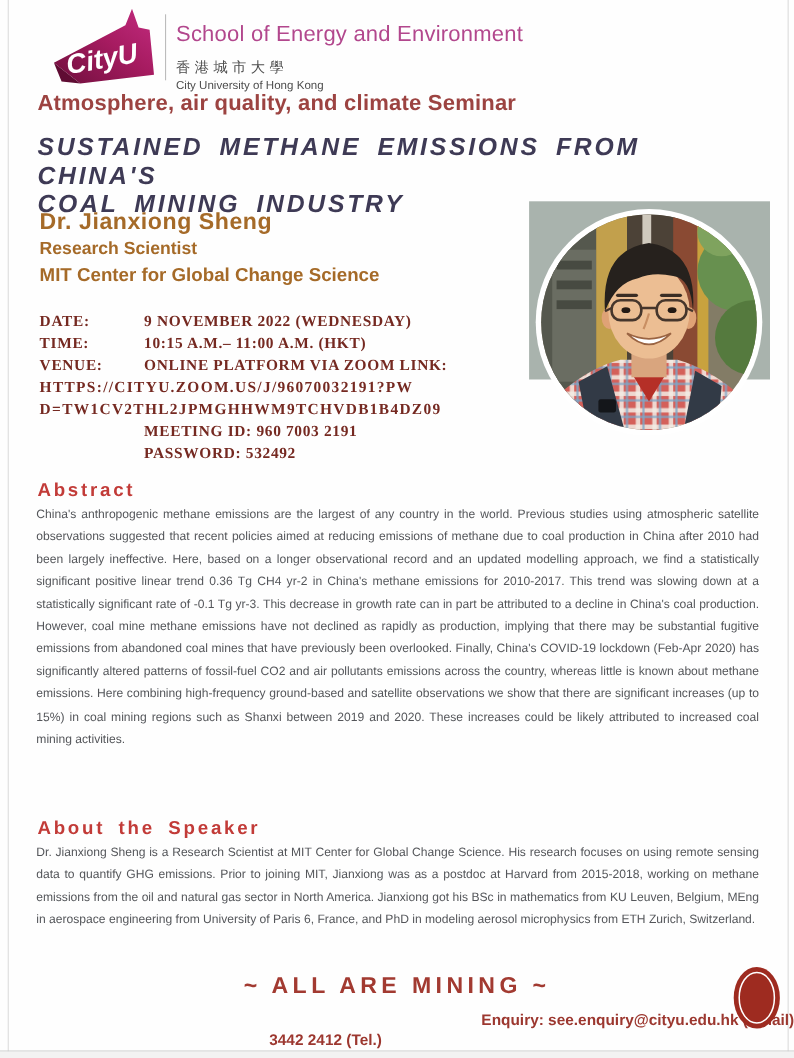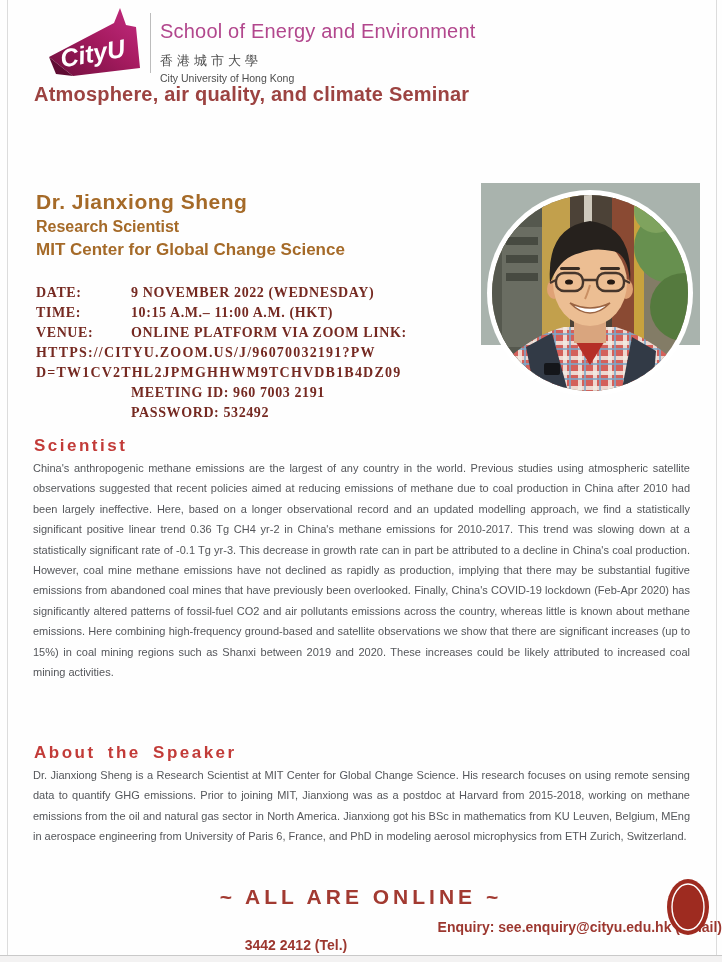--- a/index.html
+++ b/index.html
@@ -86,20 +86,24 @@
   </svg>
   <div class="logo-sep"></div>
 
   <div class="school-block">
     <div class="school-name">School of Energy and Environment</div>
     <div class="uni-zh">香港城市大學</div>
     <div class="uni-en">City University of Hong Kong</div>
   </div>
 
   <div class="series">Atmosphere, air quality, and climate Seminar</div>
+  <div class="title">
+    <div>SUSTAINED METHANE EMISSIONS FROM CHINA'S</div>
+    <div>COAL MINING INDUSTRY</div>
+  </div>
 
   <div class="speaker">
     <div class="spk-name">Dr. Jianxiong Sheng</div>
     <div class="spk-title">Research Scientist</div>
     <div class="spk-affil">MIT Center for Global Change Science</div>
   </div>
 
   <div class="details">
     <div class="drow">
       <span class="dlabel">DATE:</span>
@@ -176,27 +180,27 @@
 
       <ellipse cx="85" cy="95" rx="4" ry="2.6" fill="#241a14"></ellipse>
       <ellipse cx="127" cy="95" rx="4" ry="2.6" fill="#241a14"></ellipse>
 
       <path d="M106,98 Q103,108 101,112" stroke="#c98f63" stroke-width="2" fill="none"></path>
 
       <path d="M86,116 Q106,136 126,116 Q106,126 86,116 Z" fill="#ffffff" stroke="#9a6442" stroke-width="1.5"></path>
     </g>
   </svg>
 
-  <div class="sec-head abstract-head">Scientist</div>
+  <div class="sec-head abstract-head">Abstract</div>
   <div class="body-text abstract-body">China's anthropogenic methane emissions are the largest of any country in the world. Previous studies using atmospheric satellite observations suggested that recent policies aimed at reducing emissions of methane due to coal production in China after 2010 had been largely ineffective. Here, based on a longer observational record and an updated modelling approach, we find a statistically significant positive linear trend 0.36 Tg CH4 yr-2 in China's methane emissions for 2010-2017. This trend was slowing down at a statistically significant rate of -0.1 Tg yr-3. This decrease in growth rate can in part be attributed to a decline in China's coal production. However, coal mine methane emissions have not declined as rapidly as production, implying that there may be substantial fugitive emissions from abandoned coal mines that have previously been overlooked.  Finally, China's COVID-19 lockdown (Feb-Apr 2020) has significantly altered patterns of fossil-fuel CO2 and air pollutants emissions across the country, whereas little is known about methane emissions. Here combining high-frequency ground-based and satellite observations we show that there are significant increases (up to 15%) in coal mining regions such as Shanxi between 2019 and 2020. These increases could be likely attributed to increased coal mining activities.</div>
 
   <div class="sec-head about-head">About the Speaker</div>
   <div class="body-text about-body">Dr. Jianxiong Sheng is a Research Scientist at MIT Center for Global Change Science. His research focuses on using remote sensing data to quantify GHG emissions. Prior to joining MIT, Jianxiong was as a postdoc at Harvard from 2015-2018, working on methane emissions from the oil and natural gas sector in North America. Jianxiong got his BSc in mathematics from KU Leuven, Belgium, MEng in aerospace engineering from University of Paris 6, France, and PhD in modeling aerosol microphysics from ETH Zurich, Switzerland.</div>
 
-  <div class="welcome">~ ALL ARE ONLINE ~</div>
+  <div class="welcome">~ ALL ARE MINING ~</div>
   <div class="enquiry">Enquiry: see.enquiry@cityu.edu.hk (Email)</div>
   <div class="tel">3442  2412 (Tel.)</div>
 
   <svg class="seal-svg" width="46" height="62" viewBox="0 0 46 62">
     <ellipse cx="23" cy="30" rx="21" ry="28" fill="#9e2b20"></ellipse>
     <ellipse cx="23" cy="30" rx="16" ry="23" fill="none" stroke="#ffffff" stroke-width="1.4"></ellipse>
   </svg>
 
 </div>
 

